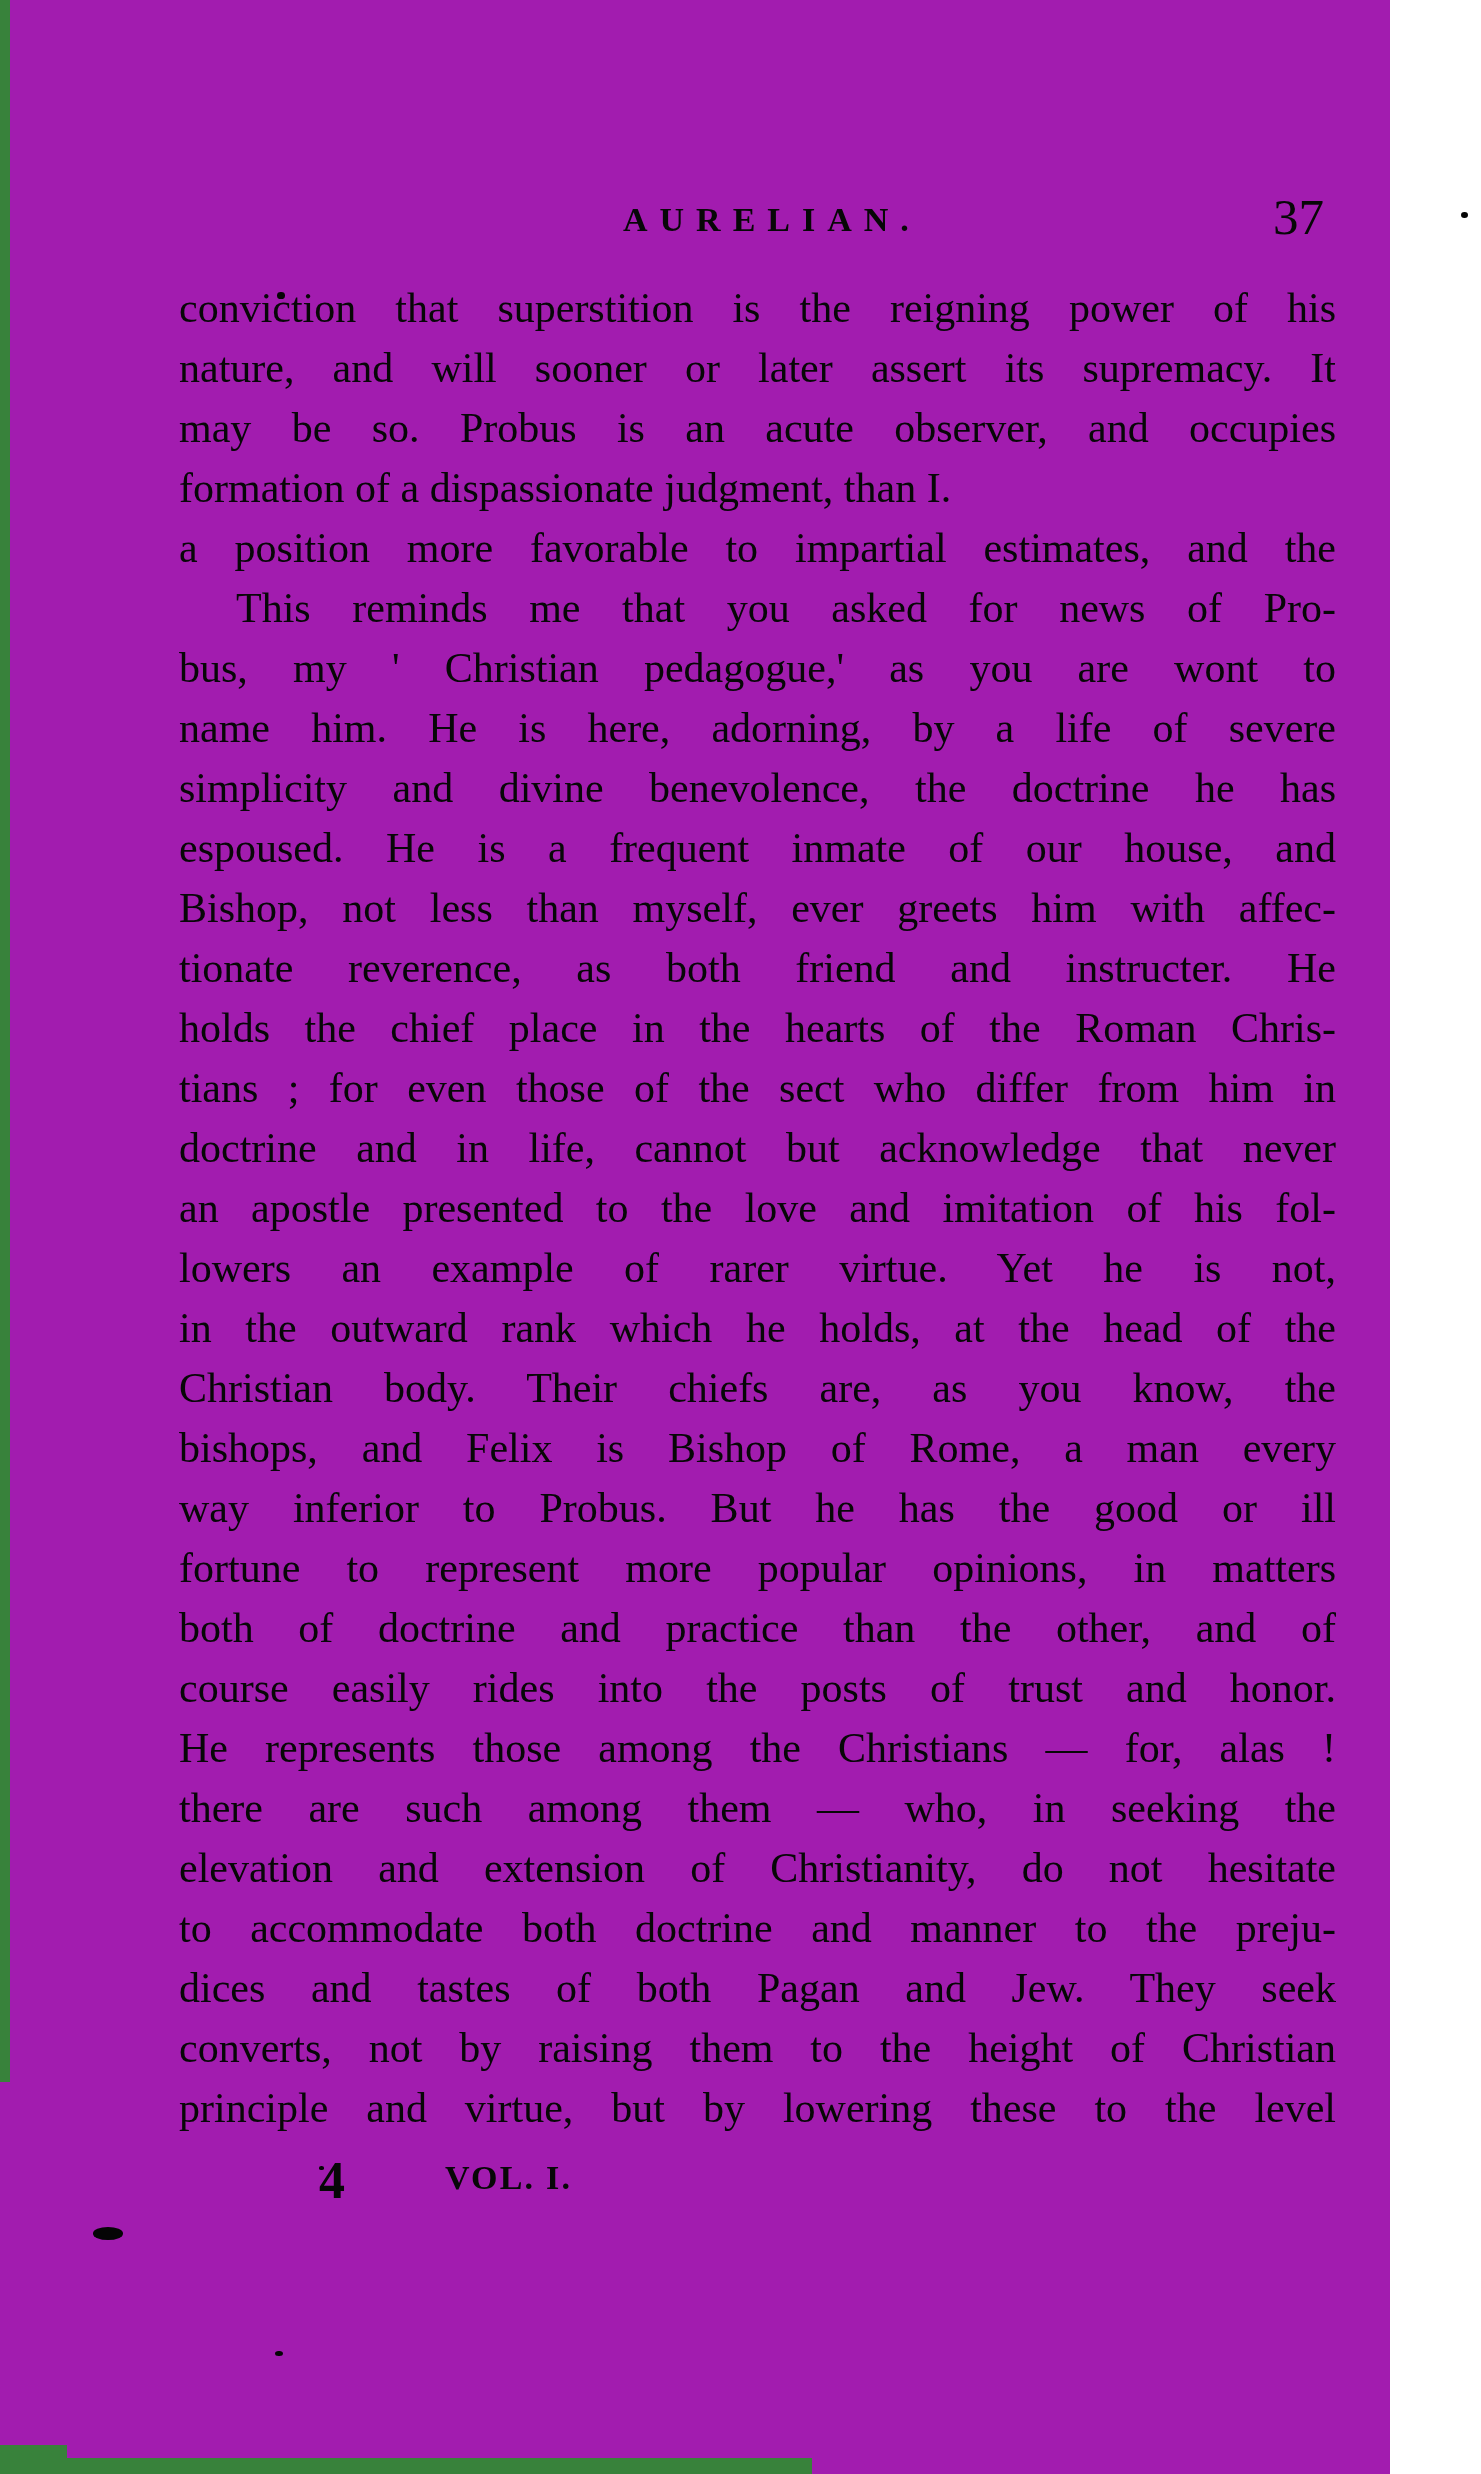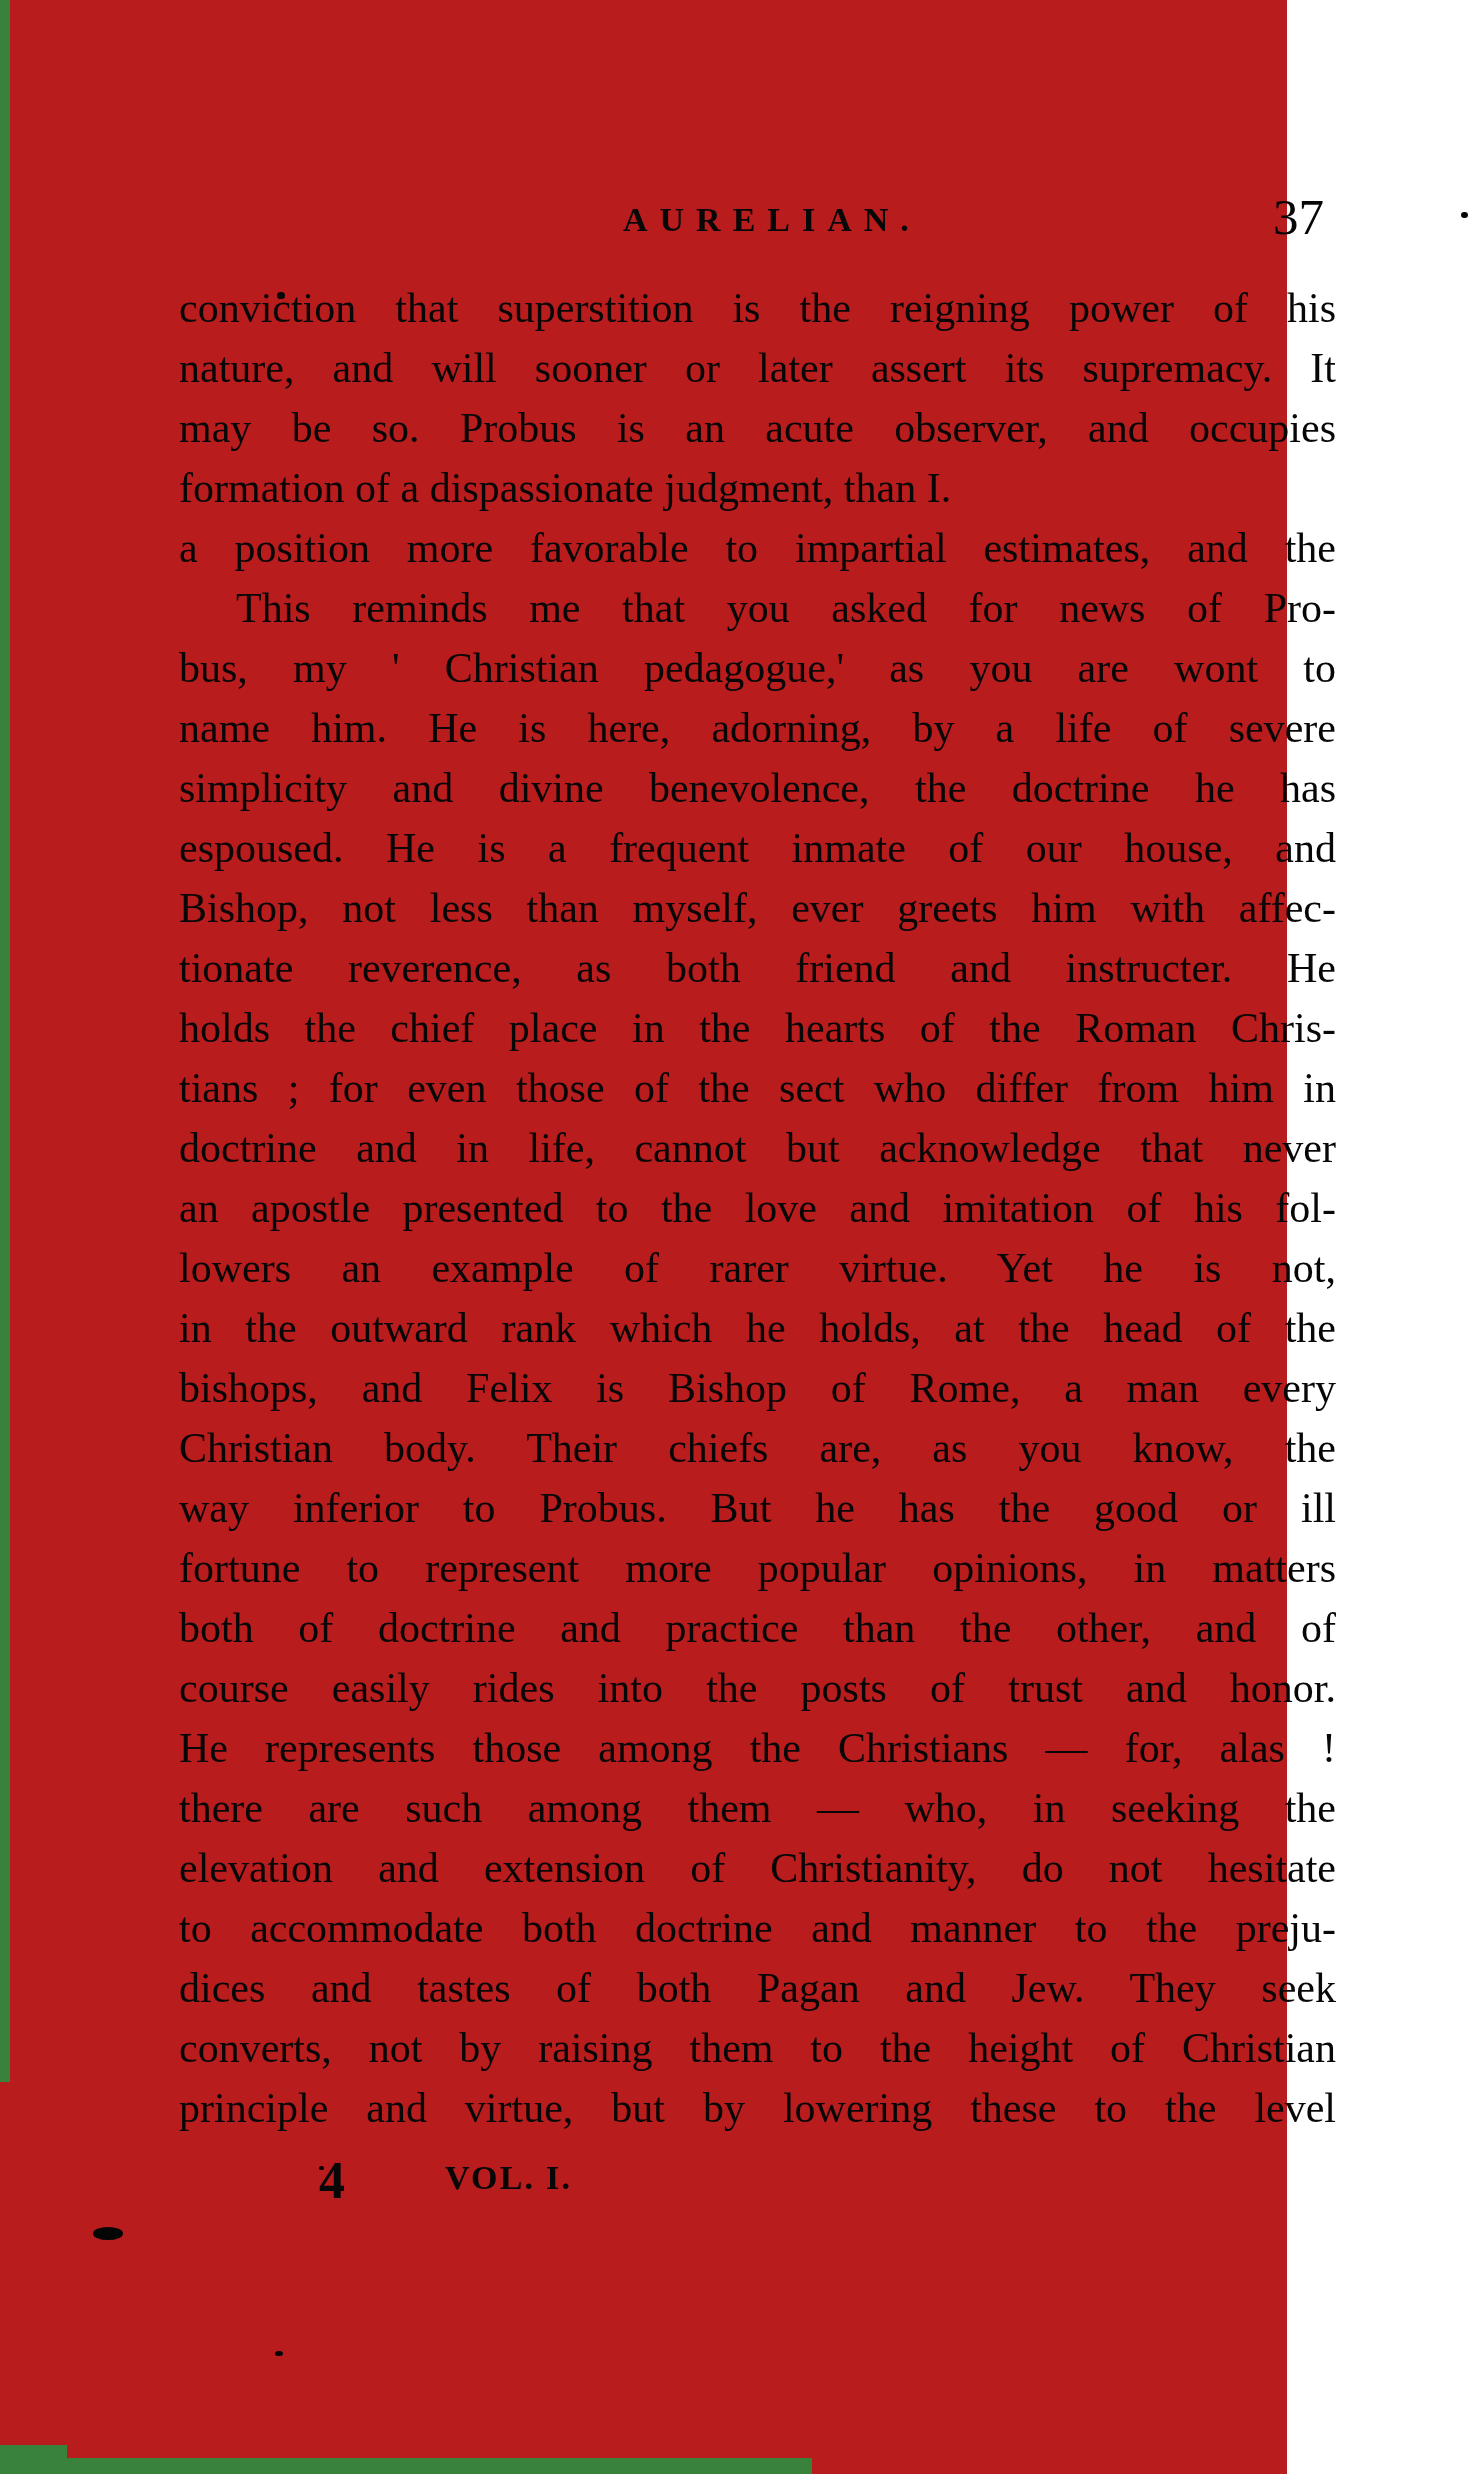--- a/index.html
+++ b/index.html
@@ -1,17 +1,17 @@
 <!DOCTYPE html>
 <html style="font-size:12px"><head>
 <meta charset="utf-8">
 <style>
   html,body{margin:0;padding:0;}
   body{width:1481px;height:2475px;background:#ffffff;overflow:hidden;}
-  .page{position:relative;width:1287px;height:2475px;background:#b91c1c;
+  .page{position:relative;width:1390px;height:2475px;background:#a21caf;
         font-family:"Liberation Serif", serif;color:#070707;}
   
   .edge{position:absolute;}
   .edge-left{left:0;top:0;width:9.7px;height:2082px;}
   .edge-bottom{left:0;top:2458px;width:812px;height:16.4px;}
   .edge-corner{left:0;top:2445px;width:67px;height:30px;}
   
   .running-head{position:absolute;left:623px;top:201px;font-size:34px;
         font-weight:bold;letter-spacing:12px;white-space:nowrap;}
   .page-number{position:absolute;left:1273px;top:188px;font-size:51px;
@@ -53,22 +53,22 @@
       <div class="line">simplicity and divine benevolence, the doctrine he has</div>
       <div class="line">espoused.  He is a frequent  inmate of our house, and</div>
       <div class="line">Bishop, not less than myself, ever  greets him with affec-</div>
       <div class="line">tionate reverence, as both friend and instructer.  He</div>
       <div class="line">holds the chief place in the hearts of the Roman Chris-</div>
       <div class="line">tians ; for even those of the sect who differ from him in</div>
       <div class="line">doctrine and in life, cannot but acknowledge that never</div>
       <div class="line">an apostle presented to the love and imitation of his fol-</div>
       <div class="line">lowers an example of  rarer  virtue.   Yet he is not,</div>
       <div class="line">in the outward rank which he holds, at the head of the</div>
+      <div class="line">Christian body.   Their chiefs are, as you know, the</div>
       <div class="line">bishops, and Felix is Bishop of Rome, a man every</div>
-      <div class="line">Christian body.   Their chiefs are, as you know, the</div>
       <div class="line">way inferior to Probus.  But he has the good or ill</div>
       <div class="line">fortune to represent more popular opinions, in matters</div>
       <div class="line">both of doctrine and practice than the other, and of</div>
       <div class="line">course easily rides into the posts of trust and honor.</div>
       <div class="line">He represents those among the Christians — for, alas !</div>
       <div class="line">there are such among them — who, in seeking the</div>
       <div class="line">elevation and extension of Christianity, do not hesitate</div>
       <div class="line">to accommodate both doctrine and manner to the preju-</div>
       <div class="line">dices and tastes of both Pagan and Jew.  They seek</div>
       <div class="line">converts, not by raising them to the height of Christian</div>

